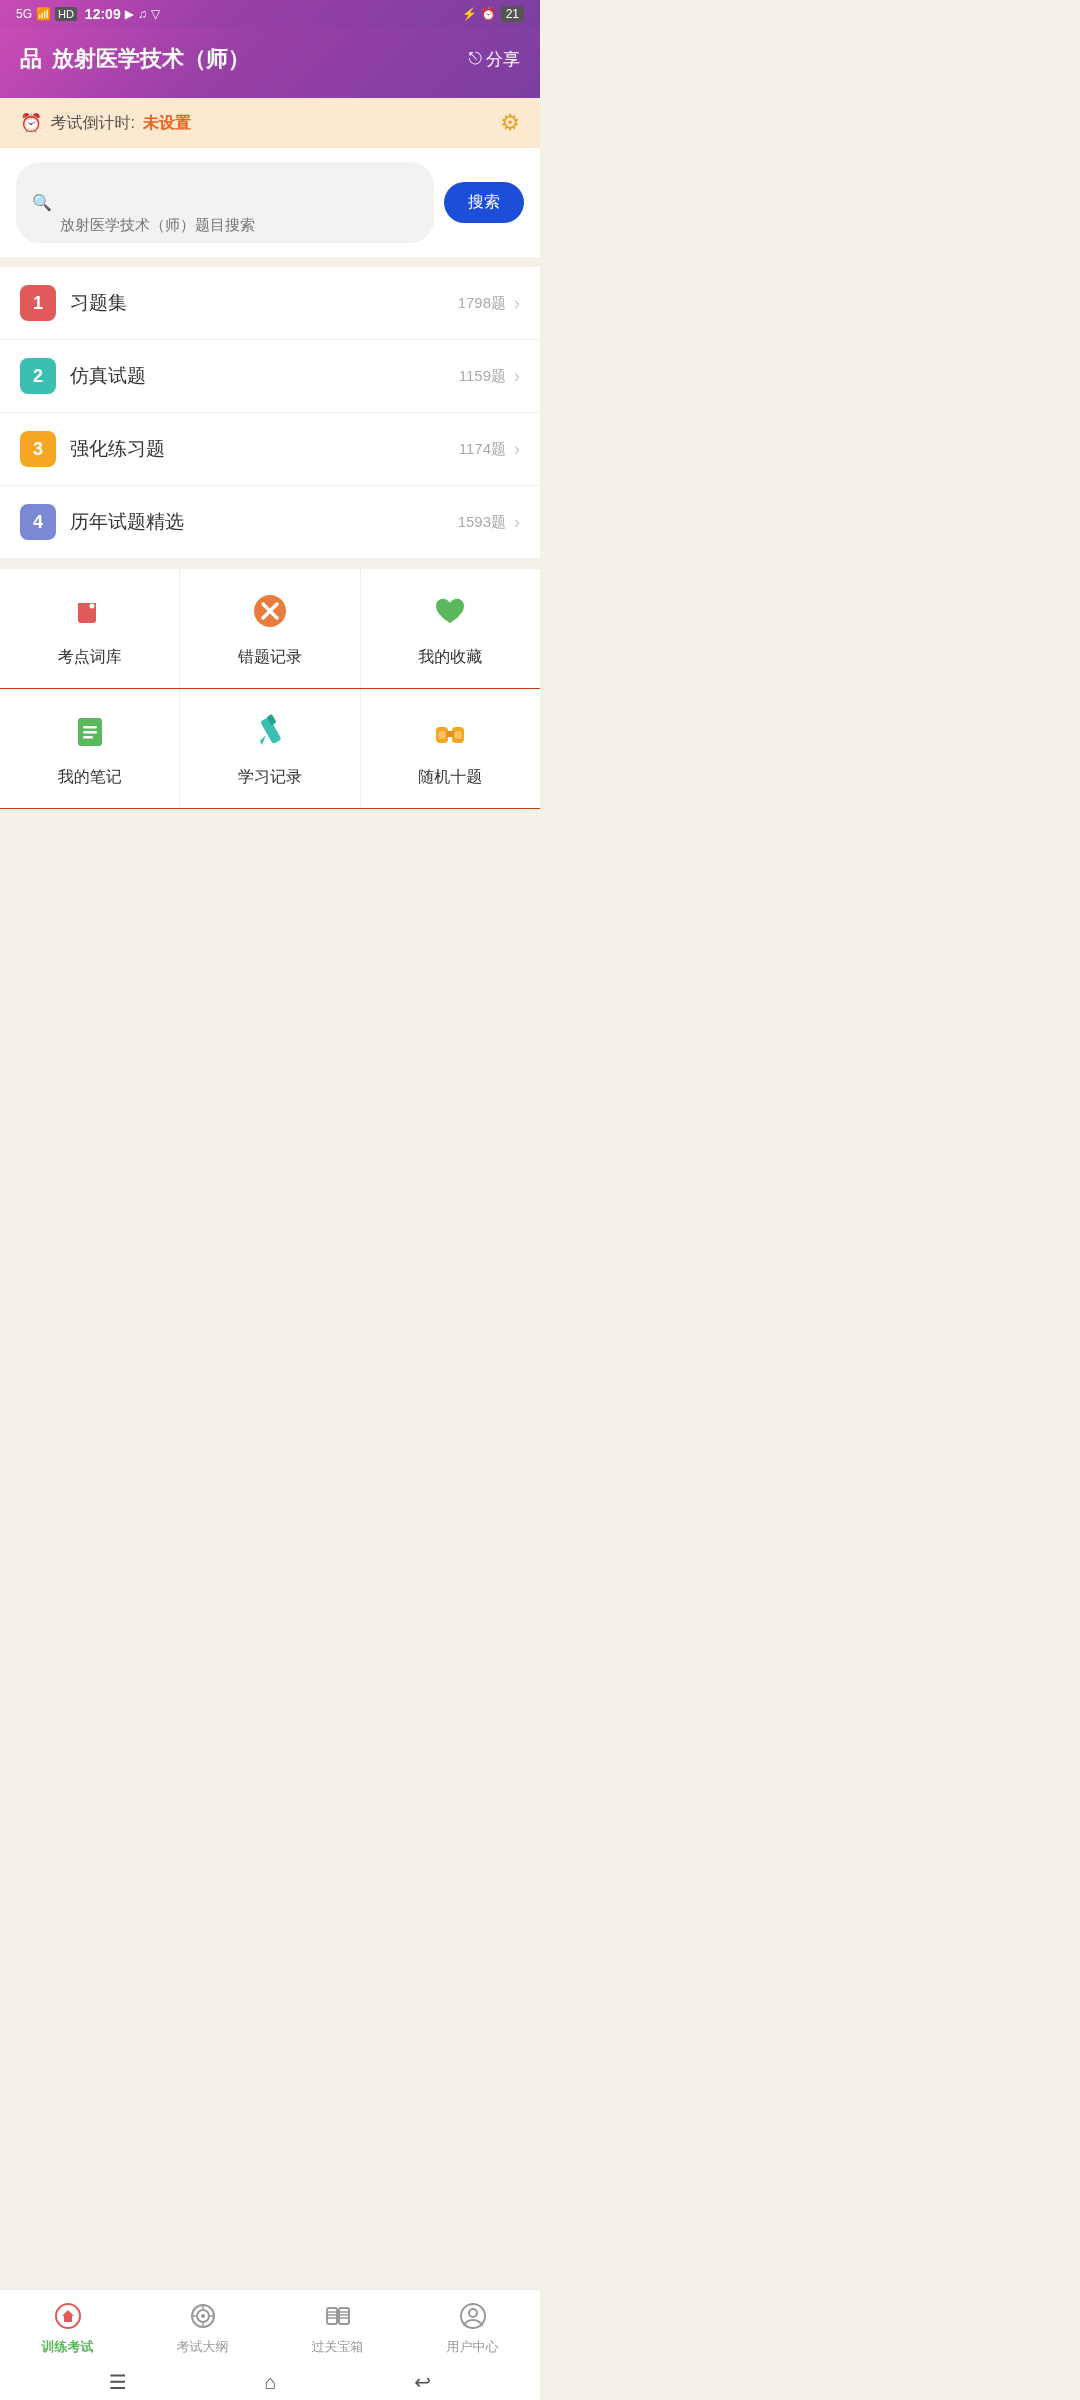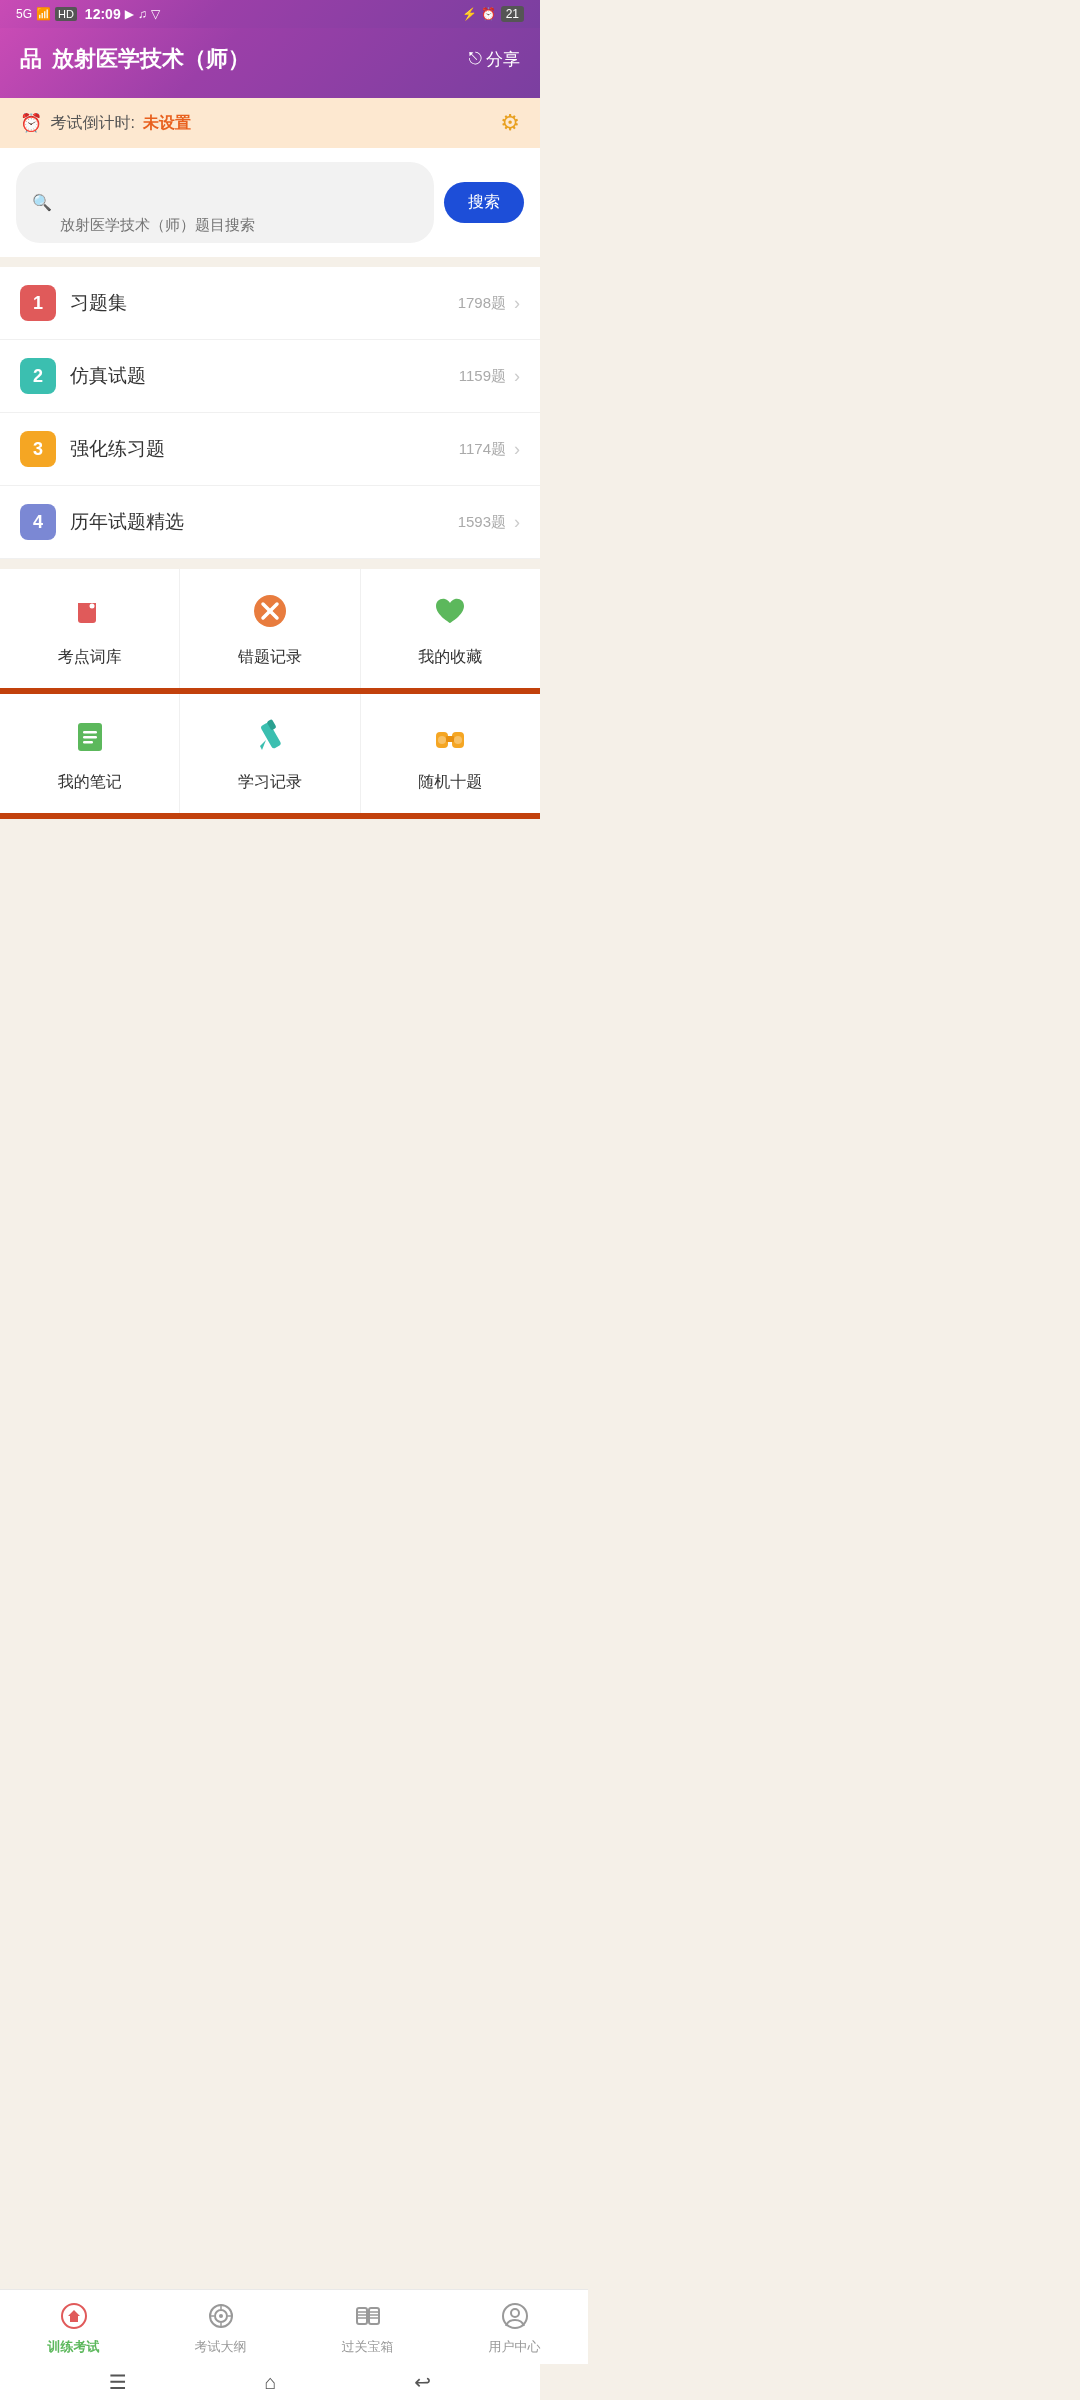--- a/index.html
+++ b/index.html
@@ -155,21 +155,21 @@
     }
     .menu-arrow { color: #ccc; font-size: 18px; }
 
     
     .grid-section {
       background: white;
       margin-top: 10px;
     }
     .grid-row {
       display: flex;
-      border-bottom: 6px solid #c2410c;
+      border-bottom: 1px solid #c2410c;
     }
     .grid-cell {
       flex: 1;
       display: flex;
       flex-direction: column;
       align-items: center;
       justify-content: center;
       padding: 24px 10px 20px;
       cursor: pointer;
       border-right: 1px solid #f0f0f0;
@@ -188,21 +188,21 @@
     .content-area {
       background: #f5f0e8;
       min-height: 200px;
     }
 
     
     .bottom-nav {
       position: fixed;
       bottom: 36px;
       left: 0;
-      width: 588px;
+      width: 540px;
       background: white;
       border-top: 1px solid #e8e8e8;
       display: flex;
       padding: 8px 0 4px;
     }
     .nav-item {
       flex: 1;
       display: flex;
       flex-direction: column;
       align-items: center;

